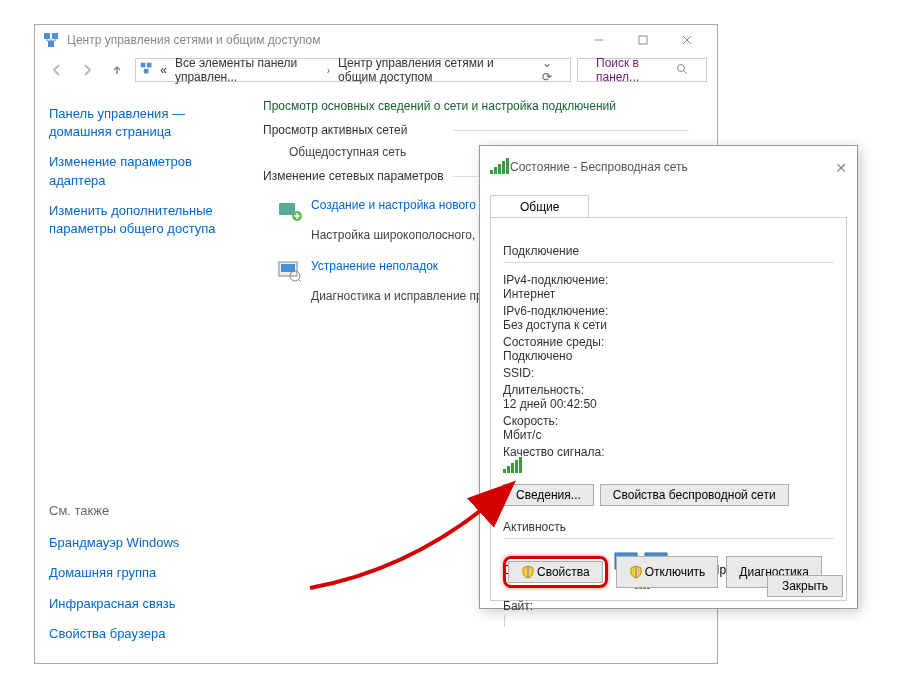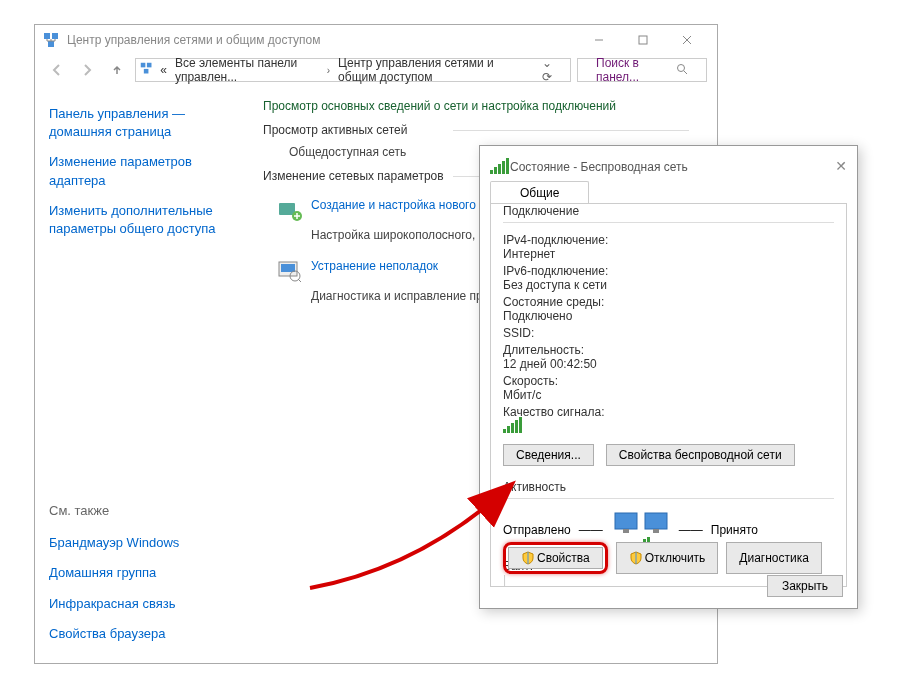--- a/index.html
+++ b/index.html
@@ -80,51 +80,52 @@
 .dialog {
   position:absolute;
   left:479px; top:145px;
   width:379px; height:464px;
   background:#fff;
   border:1px solid #999;
   box-shadow:3px 3px 12px rgba(0,0,0,0.2);
 }
 .dlg-title {
   height:28px; background:#fff;
-  display:flex; align-items:flex-end;
+  display:flex; align-items:flex-start;
   padding:0 10px; color:#555;
   font-size:12px;
+  margin-top:14px;
 }
 .dlg-title .wifi-icon { width:14px; height:14px; margin-right:6px; }
 .dlg-close { margin-left:auto; color:#888; font-size:14px; cursor:pointer;}
 .tabs { padding:6px 10px 0;}
 .tab {
   display:inline-block; padding:4px 29px;
   border:1px solid #ccc; border-bottom:none;
   background:#fff; border-radius:2px 2px 0 0;
   font-size:12px; position:relative; top:1px;
 }
 .tab-body {
   border:1px solid #ccc;
-  margin:0 10px; padding:0 12px 14px;
+  margin:0 10px; padding:26px 12px 14px;
   background:#fff;
   height:384px;
   position:relative;
 }
 .fieldset-label { font-size:12px; color:#333;}
 .hr { border-top:1px solid #ddd; margin:4px 0 10px;}
 .kv { display:flex; justify-content:space-between; font-size:12px; margin:3px 0;flex-direction:column;}
 .kv .k { color:#333;}
 .kv .v { color:#333;}
 .btn {
   background:#e9e9e9; border:1px solid #adadad;
   padding:3px 12px; font-size:12px;
   cursor:pointer; min-width:76px;
 }
-.btnrow { display:flex; gap:12px; margin-top:8px;}
+.btnrow { display:flex; gap:6px; margin-top:8px;}
 .act-sect { margin-top:14px;}
 .act-row { display:flex; align-items:center; justify-content:flex-start; margin:8px 0; gap:8px;}
 .act-row .label { font-size:12px;}
 .act-center { display:flex; align-items:center;}
 .monitors { width:60px; height:42px;}
 .bottombtns { display:flex; gap:8px; position:absolute; left:12px; bottom:12px;}
 .highlight { border:3px solid #d40000; border-radius:8px; padding:2px; box-shadow:0 0 4px rgba(212,0,0,0.5);}
 .closebtn { position:absolute; right:14px; bottom:11px;}
 .shield { width:14px; height:14px; display:inline-block; vertical-align:-3px; margin-right:2px;}
 

